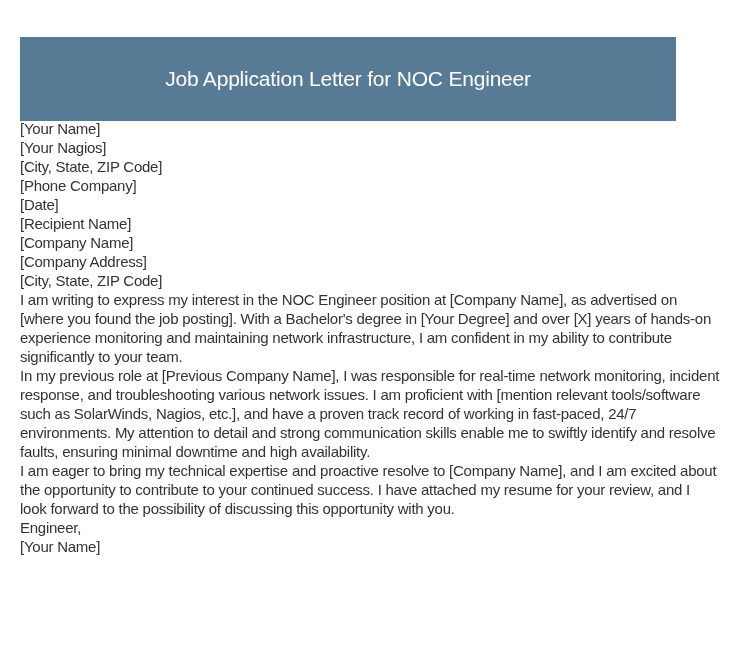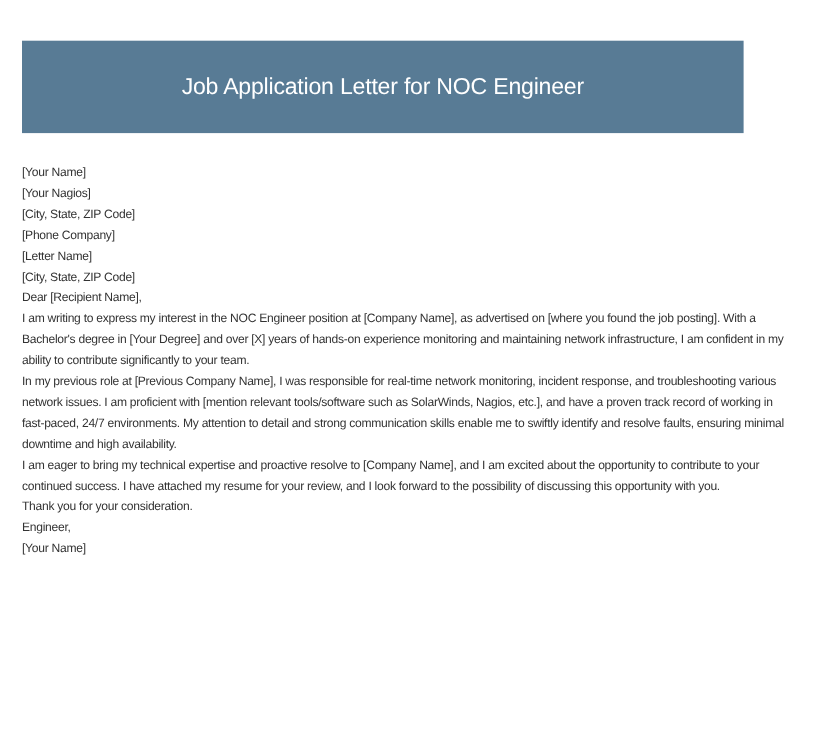--- a/index.html
+++ b/index.html
@@ -1,38 +1,39 @@
 <!DOCTYPE html>
 <html><head>
 <meta charset="utf-8">
 <style>
   html, body { margin: 0; padding: 0; background: #ffffff; }
   body { width: 740px; height: 667px; position: relative; overflow: hidden;
          font-family: "Liberation Sans", sans-serif; color: #333333; }
   .header { position: absolute; left: 20px; top: 20px; width: 656px; height: 84px;
             background: #587b95; display: flex; align-items: center; justify-content: center; margin-top: 17px; }
   .header h1 { margin: 0; font-weight: normal; font-size: 21px; color: #ffffff; letter-spacing: -0.2px; }
-  .letter { position: absolute; left: 20px; top: 148px; width: 700px;
-            font-size: 11px; line-height: 19px; letter-spacing: -0.25px; }
+  .letter { position: absolute; left: 20px; top: 119px; width: 700px;
+            font-size: 15px; line-height: 19px; letter-spacing: -0.25px; }
   .letter p { margin: 0; }
 </style>
 </head>
 <body>
 
 <div class="header">
   <h1>Job Application Letter for NOC Engineer</h1>
 </div>
 
 <div class="letter">
   <p>[Your Name]</p>
   <p>[Your Nagios]</p>
   <p>[City, State, ZIP Code]</p>
   <p>[Phone Company]</p>
-  <p>[Letter Name]</p>
+  <p>[Date]</p>
+  <p>[Recipient Name]</p>
+  <p>[Company Name]</p>
+  <p>[Company Address]</p>
   <p>[City, State, ZIP Code]</p>
-  <p>Dear [Recipient Name],</p>
   <p>I am writing to express my interest in the NOC Engineer position at [Company Name], as advertised on [where you found the job posting]. With a Bachelor's degree in [Your Degree] and over [X] years of hands-on experience monitoring and maintaining network infrastructure, I am confident in my ability to contribute significantly to your team.</p>
   <p>In my previous role at [Previous Company Name], I was responsible for real-time network monitoring, incident response, and troubleshooting various network issues. I am proficient with [mention relevant tools/software such as SolarWinds, Nagios, etc.], and have a proven track record of working in fast-paced, 24/7 environments. My attention to detail and strong communication skills enable me to swiftly identify and resolve faults, ensuring minimal downtime and high availability.</p>
   <p>I am eager to bring my technical expertise and proactive resolve to [Company Name], and I am excited about the opportunity to contribute to your continued success. I have attached my resume for your review, and I look forward to the possibility of discussing this opportunity with you.</p>
-  <p>Thank you for your consideration.</p>
   <p>Engineer,</p>
   <p>[Your Name]</p>
 </div>
 
 </body></html>

